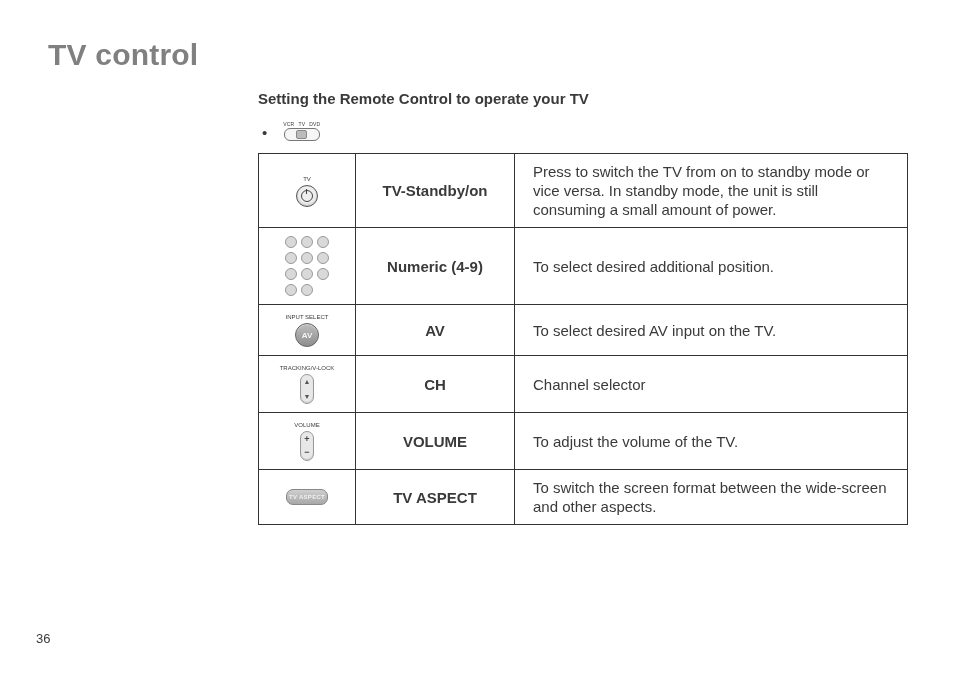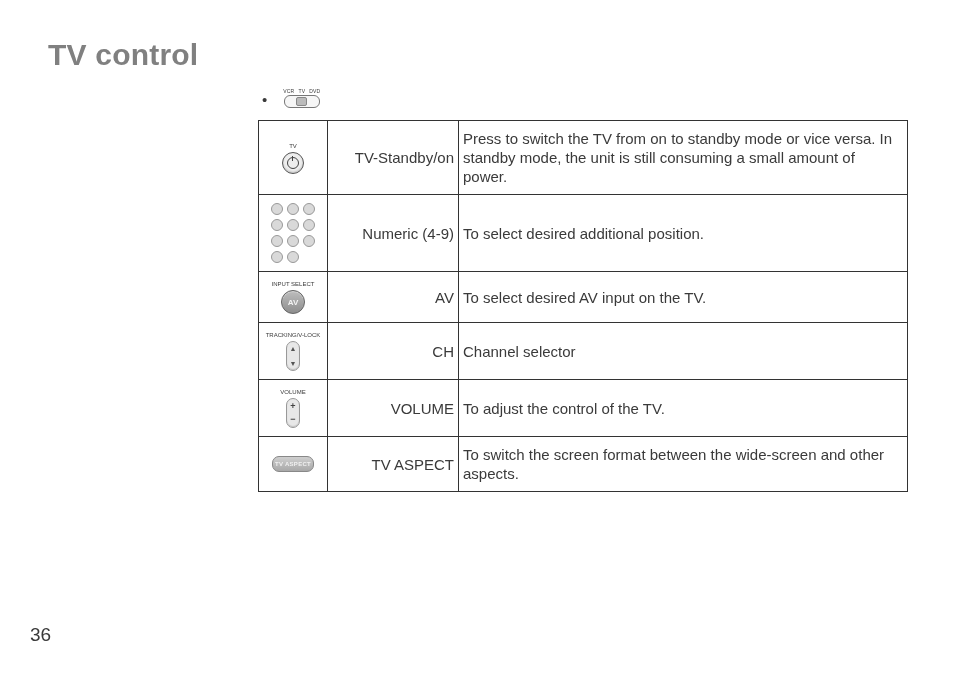--- a/index.html
+++ b/index.html
@@ -89,34 +89,34 @@
     margin-bottom: 12px;
   }
   .func-table {
     margin-left: 210px;
     width: 650px;
     border-collapse: collapse;
     margin-top: 6px;
   }
   .func-table td {
     border: 1px solid #333;
-    padding: 8px 4px;
+    padding: 8px 18px;
     font-size: 15px;
     color: #3a3a3a;
     vertical-align: middle;
   }
   .col-icon {
     width: 60px;
     text-align: center;
     padding: 6px 4px;
   }
   .col-name {
     width: 122px;
-    text-align: right;
-    font-weight: normal;
+    text-align: center;
+    font-weight: bold;
   }
   .col-desc {
     line-height: 19px;
   }
   .tiny-label {
     font-size: 6px;
     color: #3a3a3a;
     line-height: 8px;
     margin-bottom: 2px;
     white-space: nowrap;
@@ -178,34 +178,35 @@
   .aspect-pill {
     width: 40px; height: 14px; border-radius: 7px;
     background: linear-gradient(#cfcfcf,#a8a8a8);
     border: 1px solid #888;
     color: #f0f0f0; font-size: 6px; font-weight: bold;
     display: flex; align-items: center; justify-content: center;
     letter-spacing: 0.3px;
   }
   .page-no {
     position: absolute;
-    left: 30px;
+    left: 36px;
     bottom: 22px;
-    font-size: 19px;
+    font-size: 13px;
     color: #3a3a3a;
   }
 </style>
 </head>
 <body>
 
 <div class="page">
 
   <h1 class="title">TV control</h1>
 
   <div class="body-col">
+    <div class="subheading">Setting the Remote Control to operate your TV</div>
 
     <div class="bullet-row">
       <span class="bullet-dot">•</span>
       <span class="switch-icon">
         <span class="switch-labels">
           <span>VCR</span>
           <span>TV</span>
           <span>DVD</span>
         </span>
         <span class="switch-body">
@@ -278,21 +279,21 @@
       <td class="col-icon">
         <div class="icon-wrap">
           <div class="tiny-label">VOLUME</div>
           <div class="rocker">
             <span class="plus">+</span>
             <span class="minus">−</span>
           </div>
         </div>
       </td>
       <td class="col-name">VOLUME</td>
-      <td class="col-desc">To adjust the control of the TV.</td>
+      <td class="col-desc">To adjust the volume of the TV.</td>
     </tr>
     <tr>
       <td class="col-icon">
         <div class="icon-wrap">
           <div class="aspect-pill">TV ASPECT</div>
         </div>
       </td>
       <td class="col-name">TV ASPECT</td>
       <td class="col-desc">To switch the screen format between the wide-screen and other aspects.</td>
     </tr>

